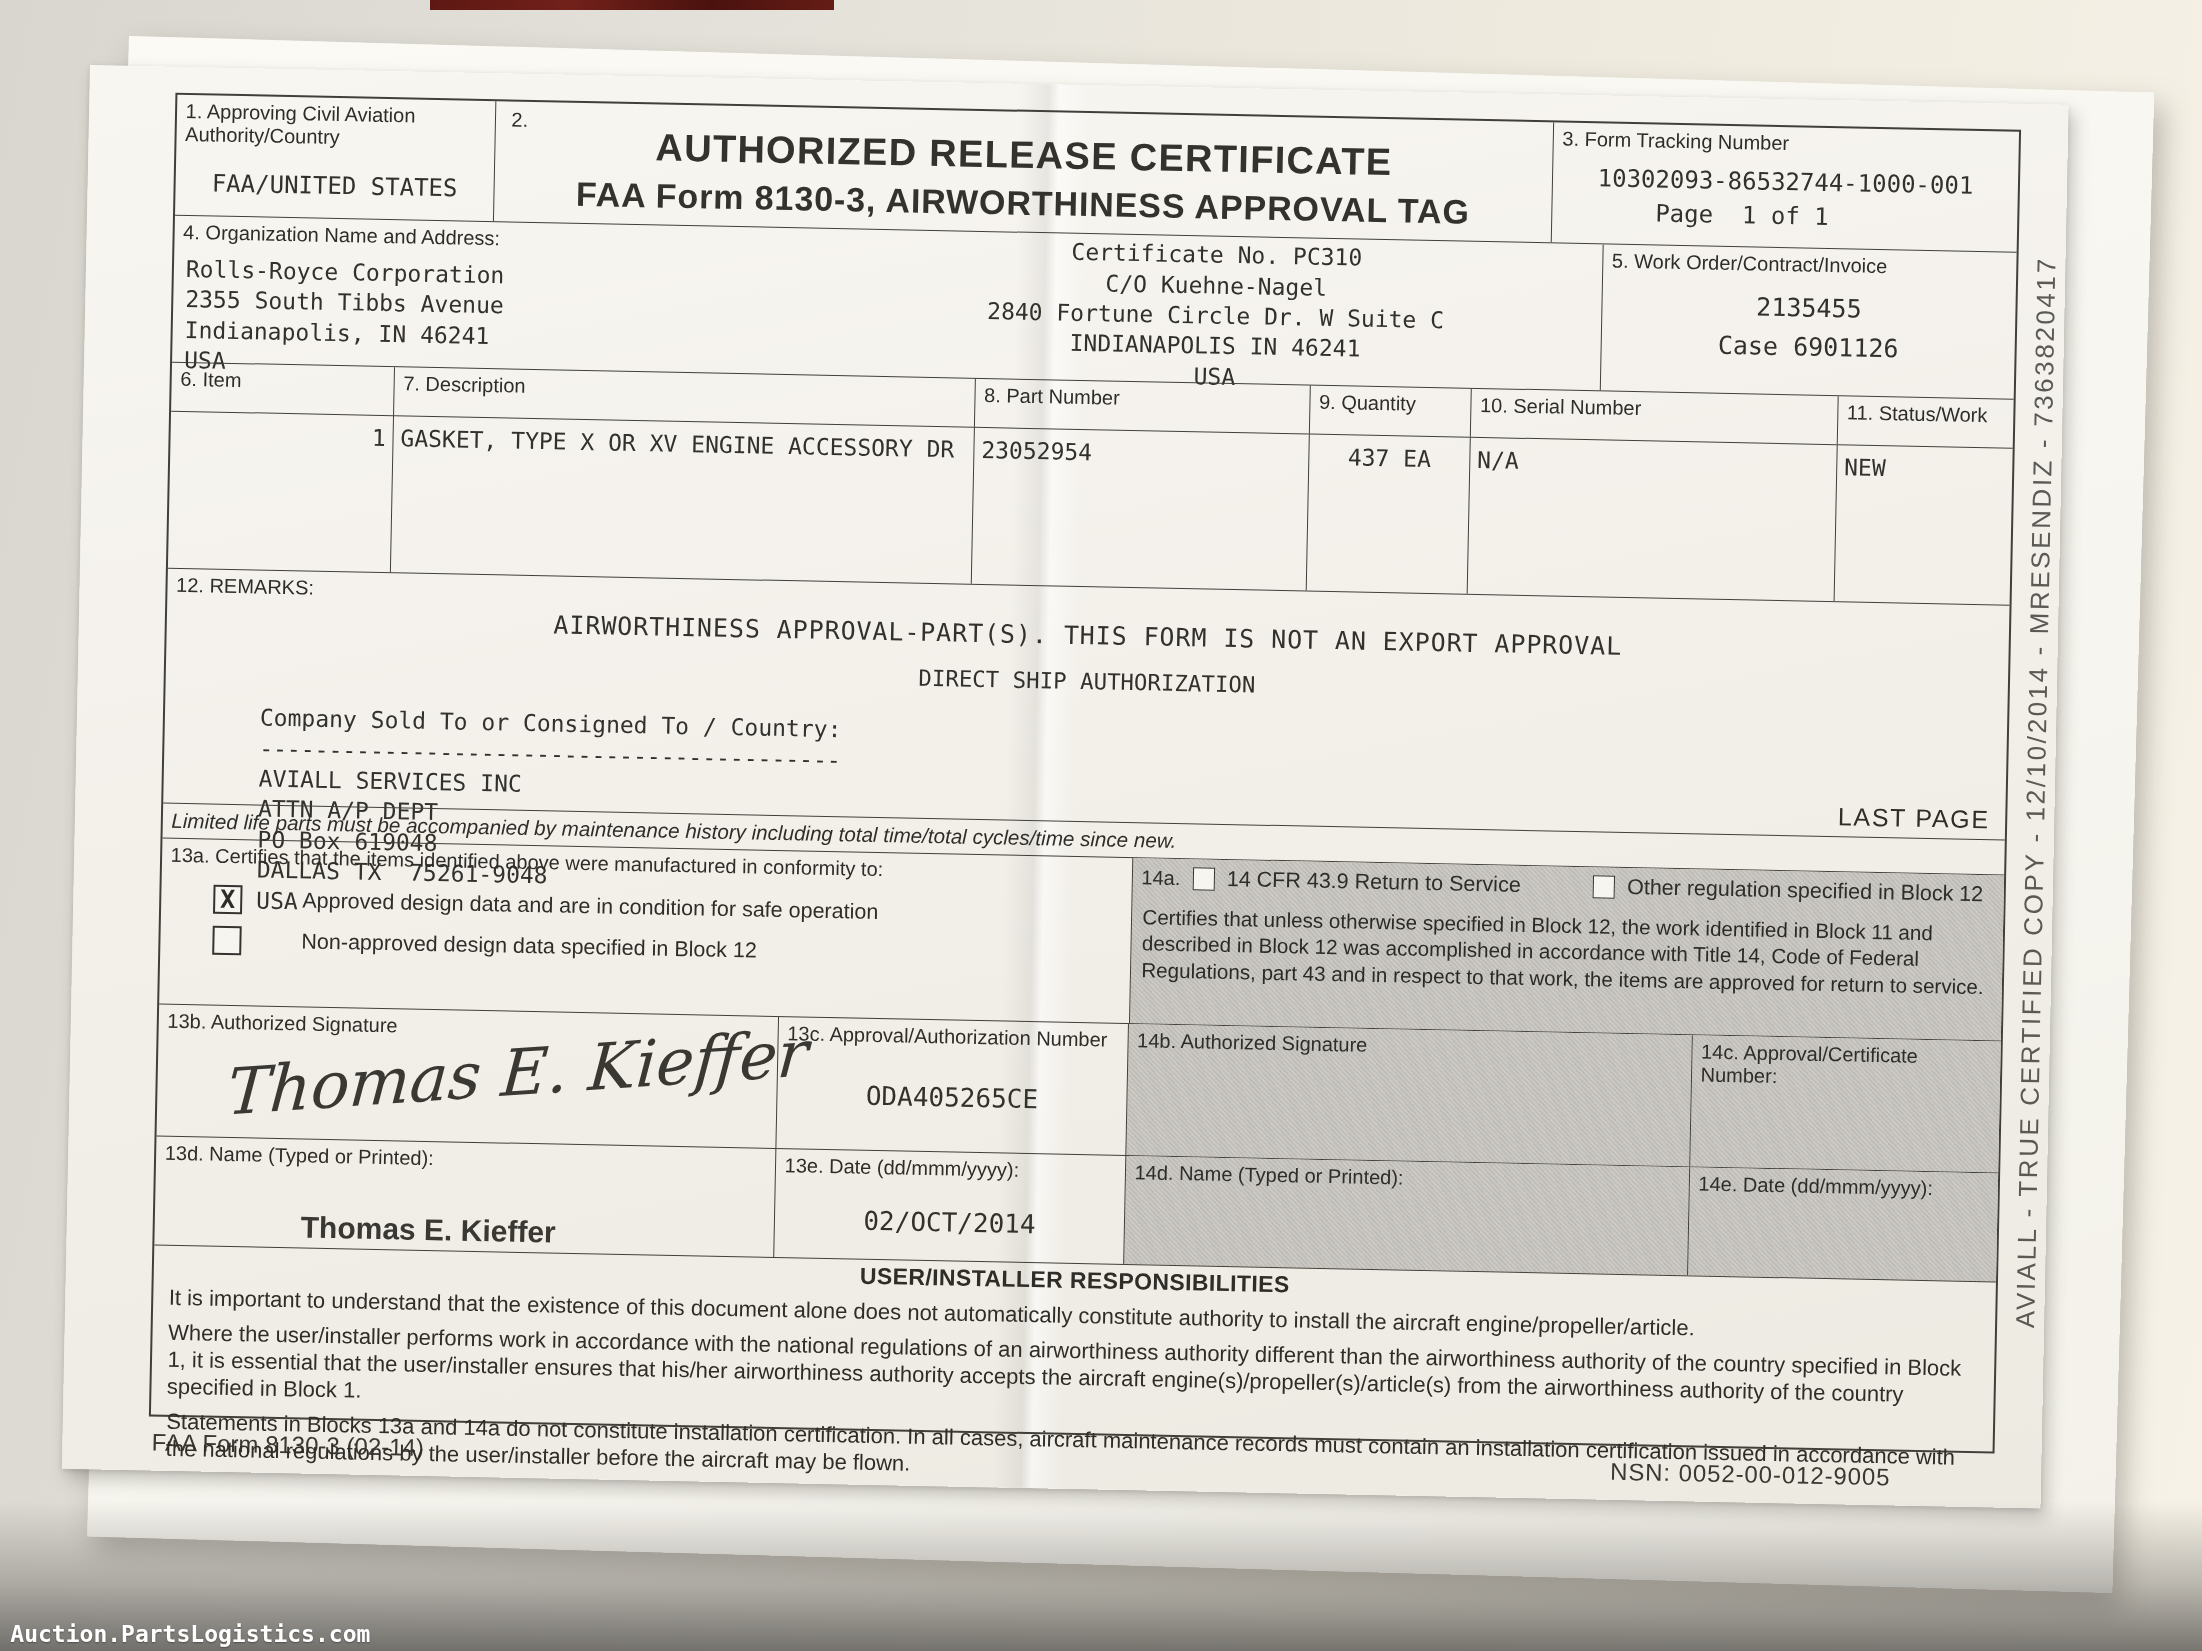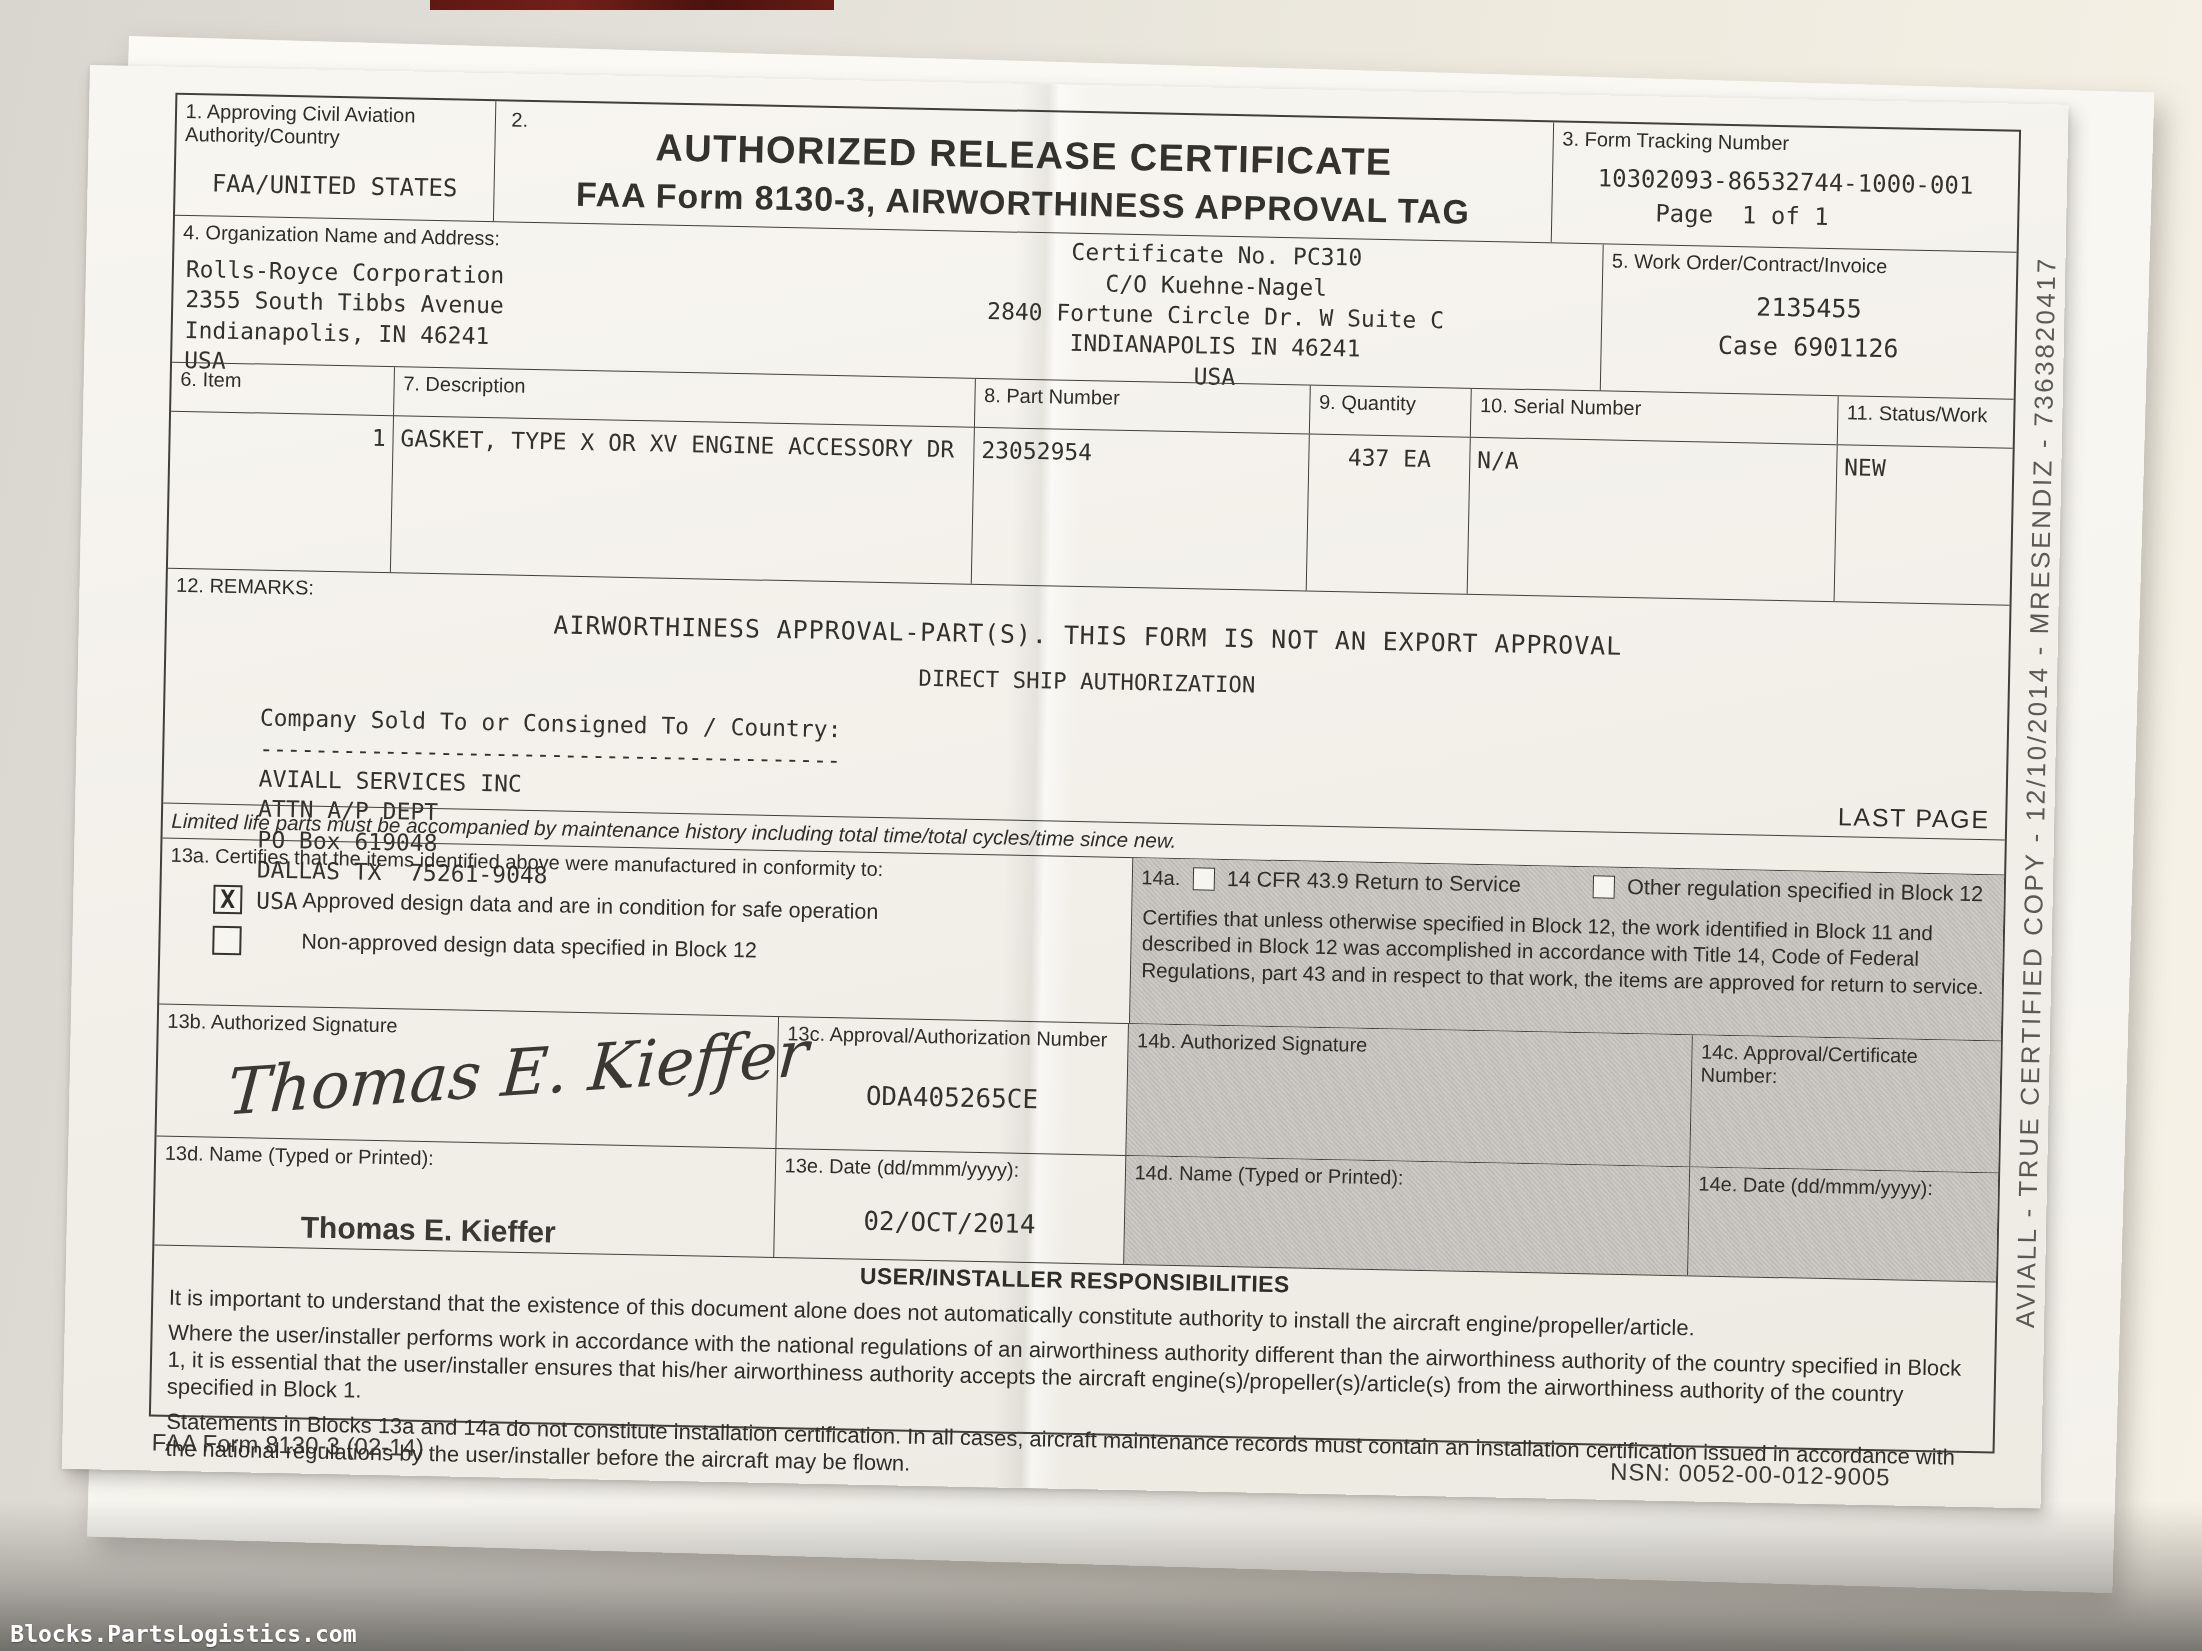--- a/index.html
+++ b/index.html
@@ -281,15 +281,15 @@
 
       <div class="form-footer">
         <span>FAA Form 8130-3 (02-14)</span>
         <span class="footer-right">NSN: 0052-00-012-9005</span>
       </div>
     </div>
   </div>
 
   <div class="top-strip"></div>
   <div class="surface-shadow"></div>
-  <div class="watermark">Blocks.PartsLogistics.com</div>
+  <div class="watermark">Auction.PartsLogistics.com</div>
 </div>
 
 
 </body></html>

